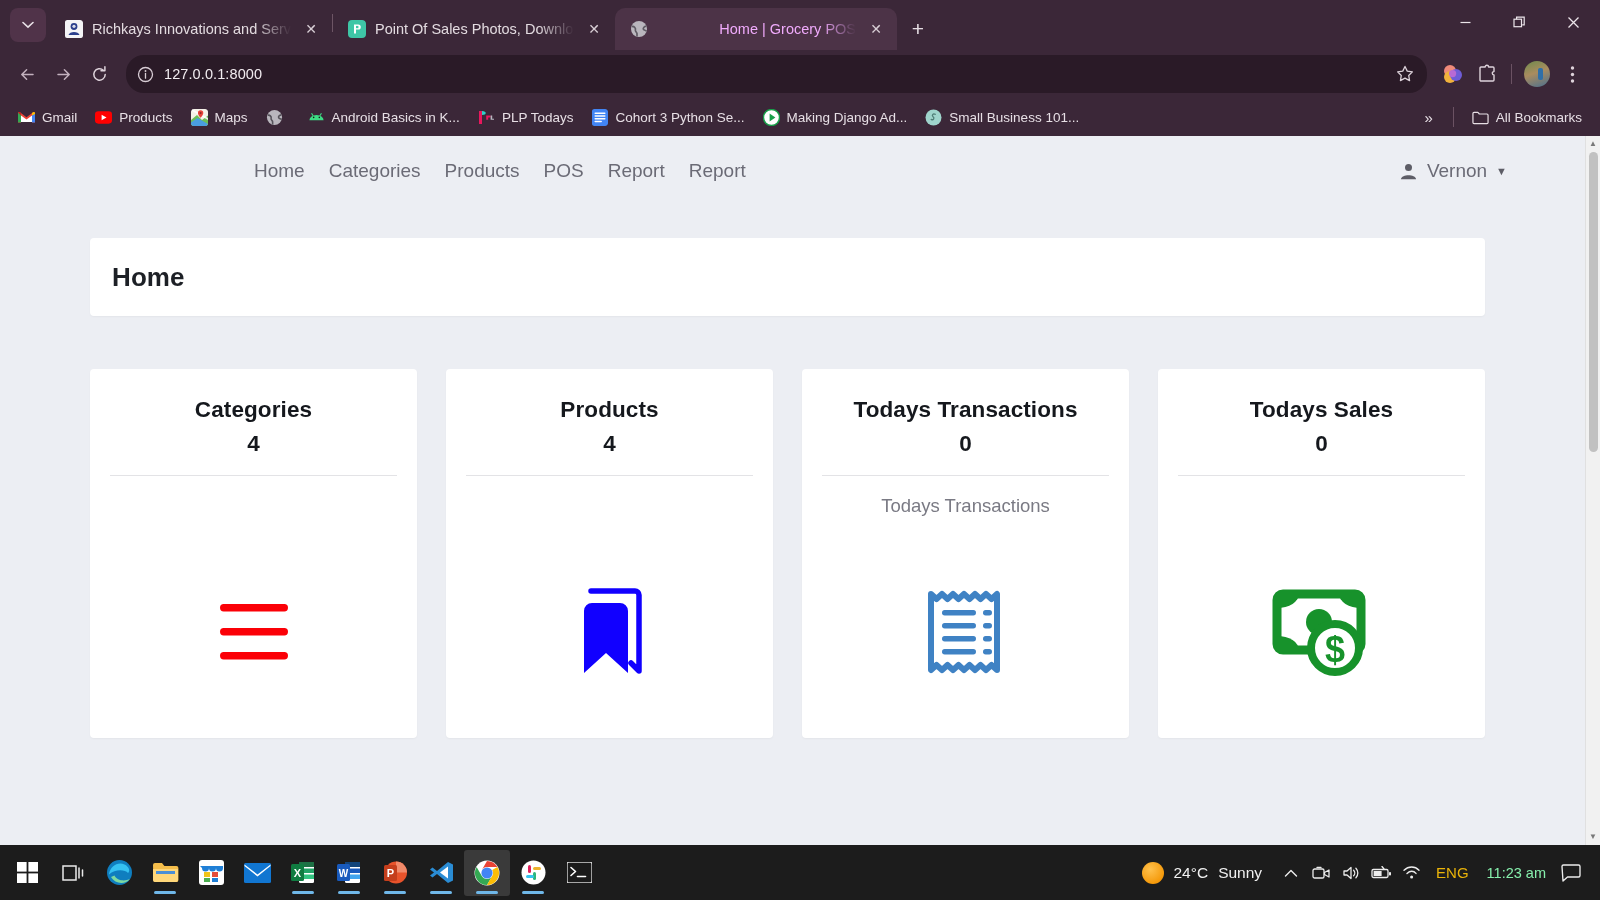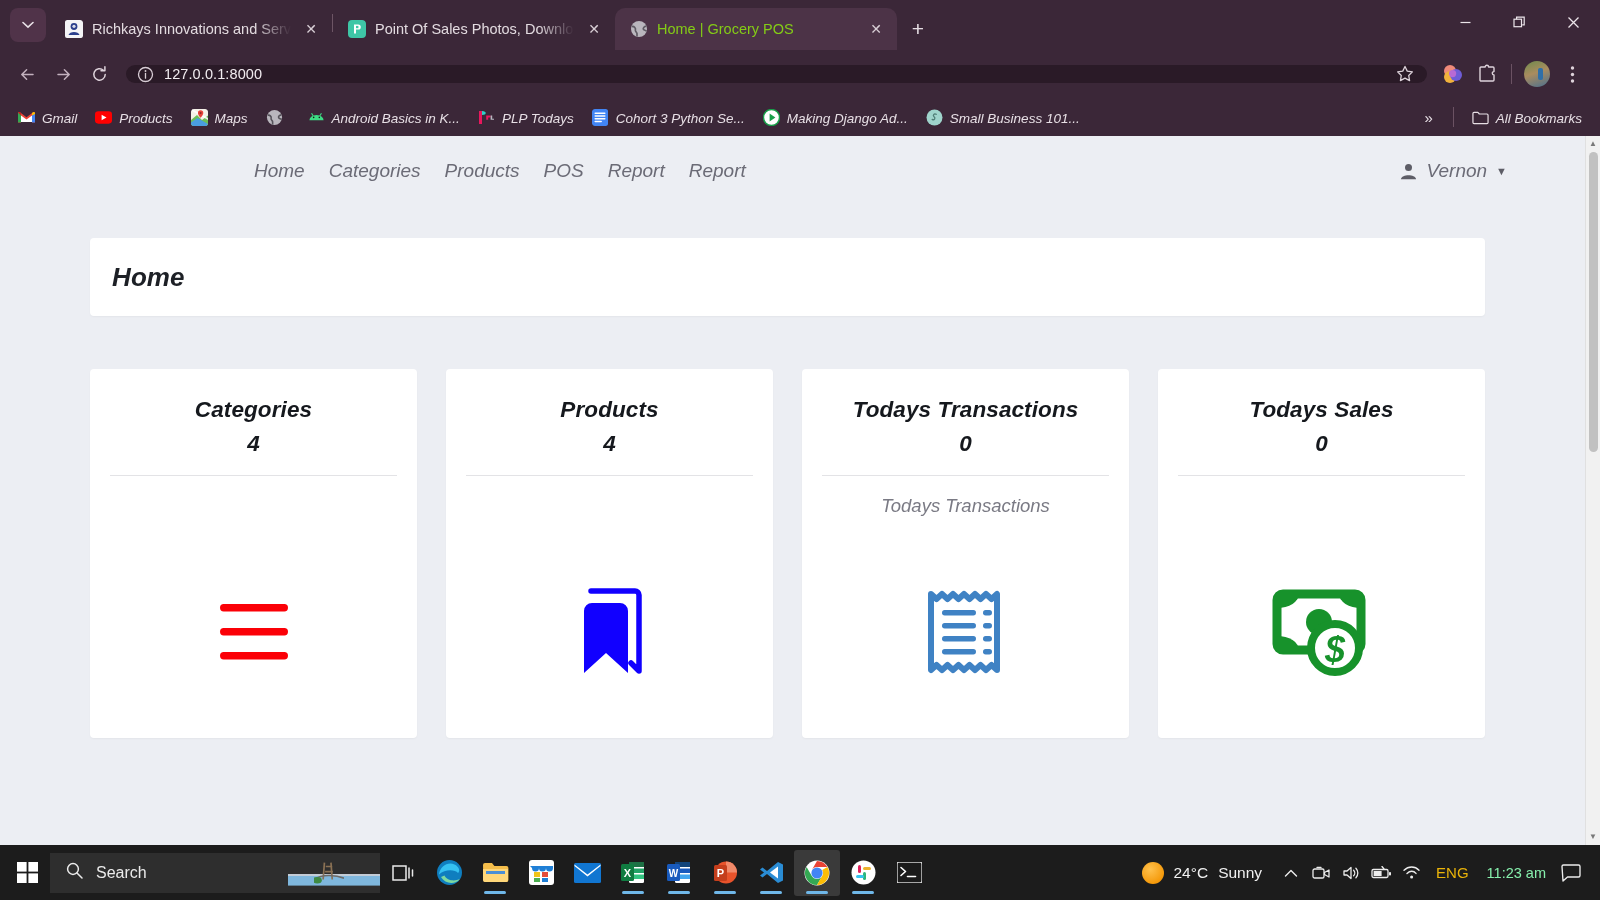--- a/index.html
+++ b/index.html
@@ -55,21 +55,21 @@
   }
   .tab .title {
     flex: 1 1 auto;
     color: #e3dbe0;
     font-size: 14.5px;
     white-space: nowrap;
     overflow: hidden;
     -webkit-mask-image: linear-gradient(90deg, #000 82%, transparent 100%);
     mask-image: linear-gradient(90deg, #000 82%, transparent 100%);
   }
-  .tab.active .title { color: #84cc16; }
+  .tab.active .title { color: #f0abfc; text-align: right; }
   .tab .tabclose {
     width: 22px; height: 22px; flex: none;
     display: flex; align-items: center; justify-content: center;
     color: #d9cfd6; font-size: 14px;
     border-radius: 50%;
   }
   .tabsep {
     width: 1px; height: 18px; background: #6d5565;
     align-self: center; margin-bottom: 4px; flex: none;
   }
@@ -102,21 +102,21 @@
   .navbtn {
     width: 34px; height: 34px;
     display: flex; align-items: center; justify-content: center;
     color: #b8a6b3;
     border-radius: 50%;
     flex: none;
   }
   .navbtn.enabled { color: #ded3db; }
   .omnibox {
     flex: 1 1 auto;
-    height: 18px;
+    height: 38px;
     background: #2a1a27;
     border-radius: 18px;
     display: flex; align-items: center;
     margin: 0 8px;
     padding: 0 8px 0 6px;
   }
   .omni-info {
     width: 26px; height: 26px; flex: none;
     display: flex; align-items: center; justify-content: center;
     color: #d8cdd5;
@@ -156,23 +156,23 @@
   .bookmarks {
     height: 38px;
     background: #3b2738;
     display: flex; align-items: center;
     padding: 0 10px 0 10px;
     gap: 2px;
     font-size: 13.5px;
     color: #e7dfe5;
   }
   .bm {
-    display: flex; align-items: flex-end; gap: 7px;
+    display: flex; align-items: center; gap: 7px;
     padding: 4px 8px; border-radius: 5px;
-    white-space: nowrap; flex: none; font-style: italic;
+    white-space: nowrap; flex: none;
   }
   .bm .bmico {
     width: 17px; height: 17px; flex: none;
     display: flex; align-items: center; justify-content: center;
     font-size: 11px; border-radius: 3px; overflow: hidden;
   }
   .bm-spacer { flex: 1 1 auto; }
   .bm-chev { color: #e7dfe5; font-size: 15px; padding: 4px 10px; flex: none; }
   .bm-sep { width: 1px; height: 20px; background: #6b5263; margin: 0 8px; flex: none; }
 
@@ -190,21 +190,21 @@
     display: flex; flex-direction: column; align-items: center;
     justify-content: space-between;
   }
   .sb-arrow { color: #787878; font-size: 8px; line-height: 1; padding: 4px 0; }
   .sb-thumb {
     position: absolute; top: 16px; left: 3px;
     width: 9px; height: 300px; border-radius: 5px;
     background: #c1c1c1;
   }
 
-  .page { padding: 0 15px 0 0; height: 100%; font-style: italic; }
+  .page { padding: 0 15px 0 0; height: 100%; }
 
   
   .appnav {
     height: 70px;
     display: flex; align-items: center;
     padding: 0 78px 0 0;
   }
   .appnav-left { display: flex; align-items: center; gap: 0; margin-left: 254px; }
   .navlink {
     font-size: 19px;
@@ -708,36 +708,20 @@
 
   <div class="tb-start">
     <svg width="21" height="21" viewBox="0 0 21 21">
       <rect x="0" y="0" width="9.6" height="9.6" fill="#fff"></rect>
       <rect x="11.4" y="0" width="9.6" height="9.6" fill="#fff"></rect>
       <rect x="0" y="11.4" width="9.6" height="9.6" fill="#fff"></rect>
       <rect x="11.4" y="11.4" width="9.6" height="9.6" fill="#fff"></rect>
     </svg>
   </div>
 
-  <div class="tb-search">
-    <span>
-      <svg width="17" height="17" viewBox="0 0 17 17">
-        <circle cx="7" cy="7" r="5.4" fill="none" stroke="#ebebeb" stroke-width="1.5"></circle>
-        <path d="M11 11 L16 16" stroke="#ebebeb" stroke-width="1.5" stroke-linecap="round"></path>
-      </svg>
-    </span>
-    <span class="sitxt" title="Search">Search</span>
-    <span class="searchimg">
-      <svg class="pier" width="46" height="40" viewBox="0 0 46 40">
-        <path d="M16 4 L14 30 M26 4 L28 30 M18 10 h10 M17 18 h12" stroke="#8a7154" stroke-width="2.6" fill="none"></path>
-        <path d="M0 30 C12 22 32 22 46 28" stroke="#6d6a66" stroke-width="2.4" fill="none"></path>
-        <ellipse cx="5" cy="31" rx="7" ry="5" fill="#3e8a43"></ellipse>
-      </svg>
-    </span>
-  </div>
 
   <div class="tb-task">
     <svg width="22" height="18" viewBox="0 0 22 18">
       <rect x="1" y="2" width="13" height="14" fill="none" stroke="#e9e9e9" stroke-width="1.5"></rect>
       <path d="M17 4 v10 M20.5 6 v6" stroke="#e9e9e9" stroke-width="1.5" stroke-linecap="round"></path>
     </svg>
   </div>
 
   <div class="tb-app">
     <svg width="27" height="27" viewBox="0 0 27 27">

